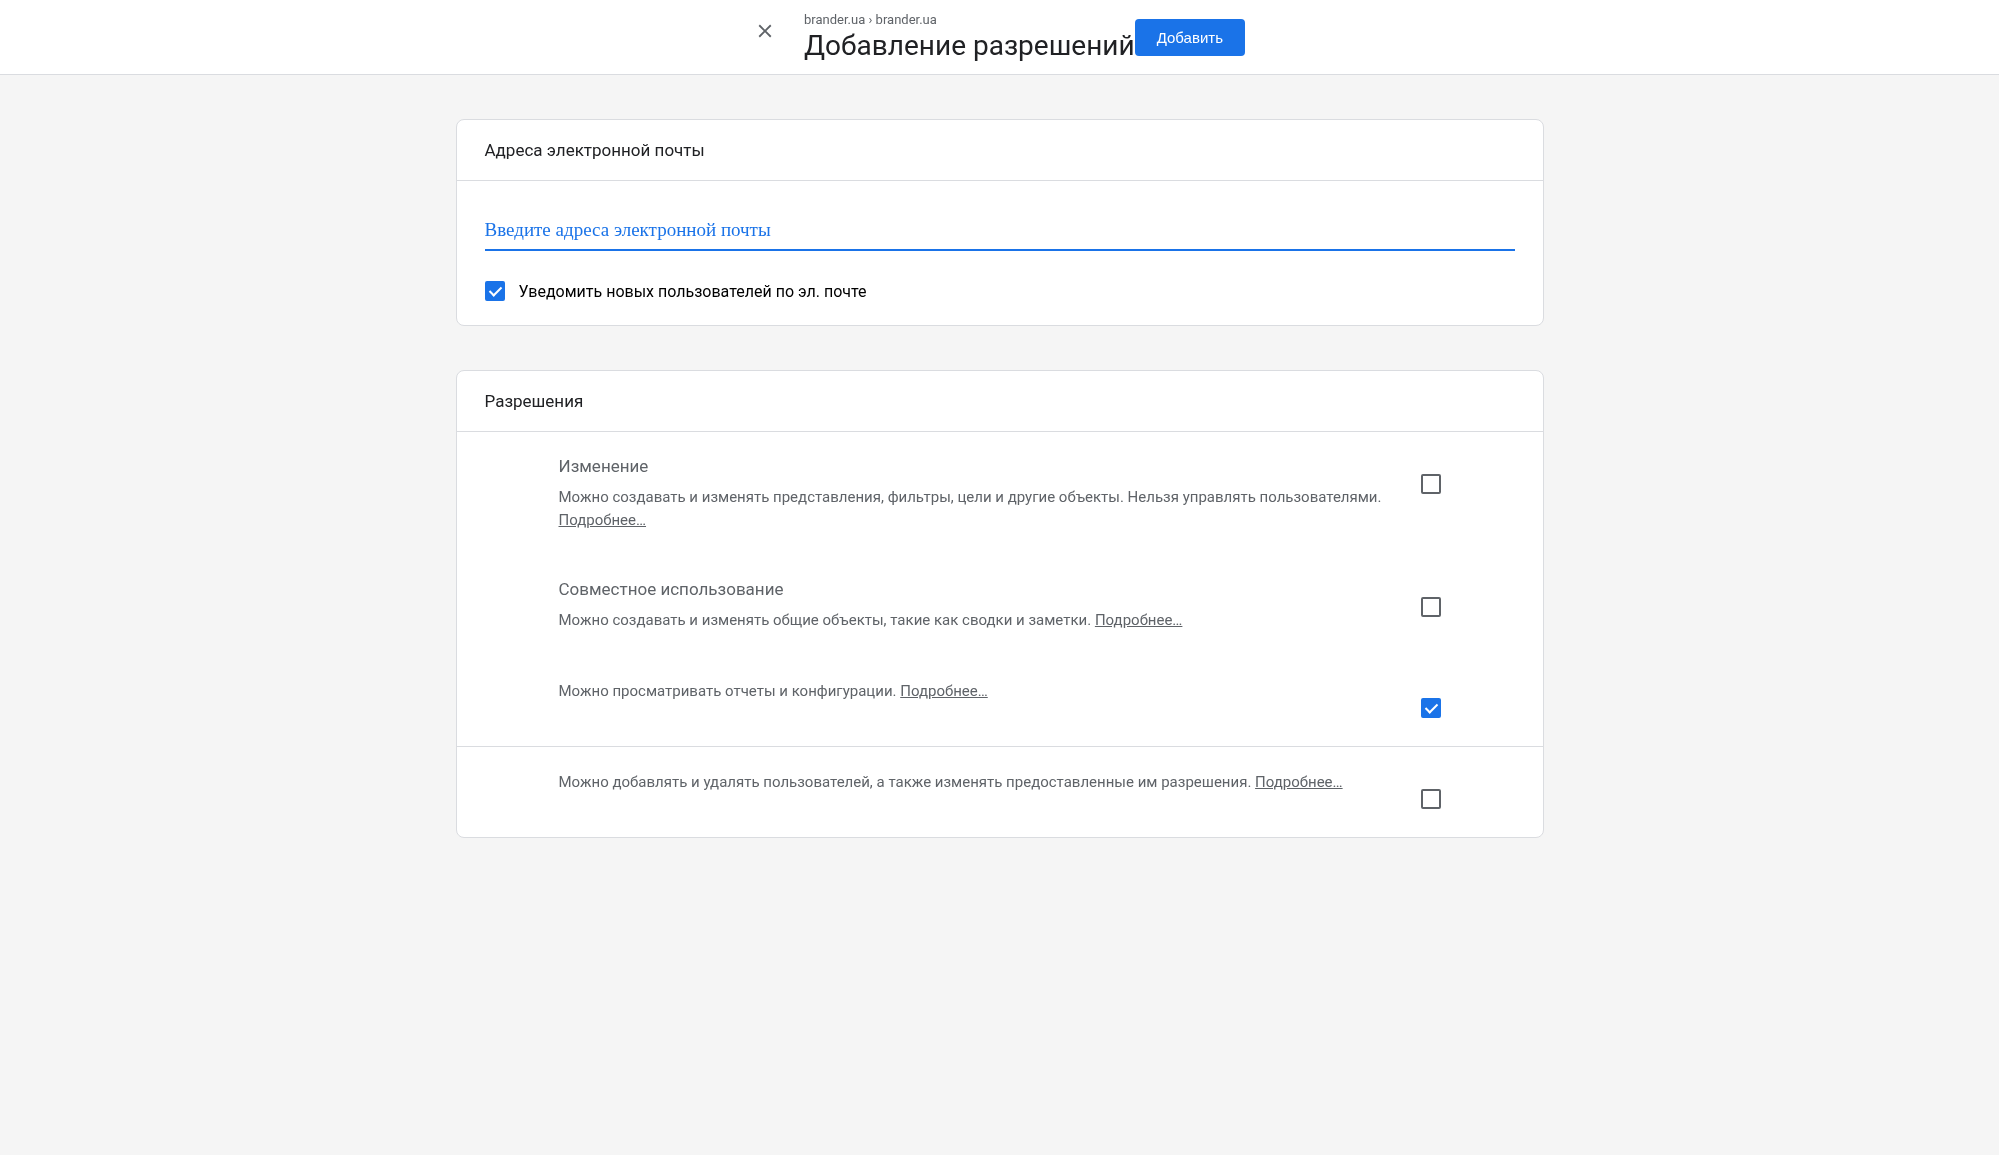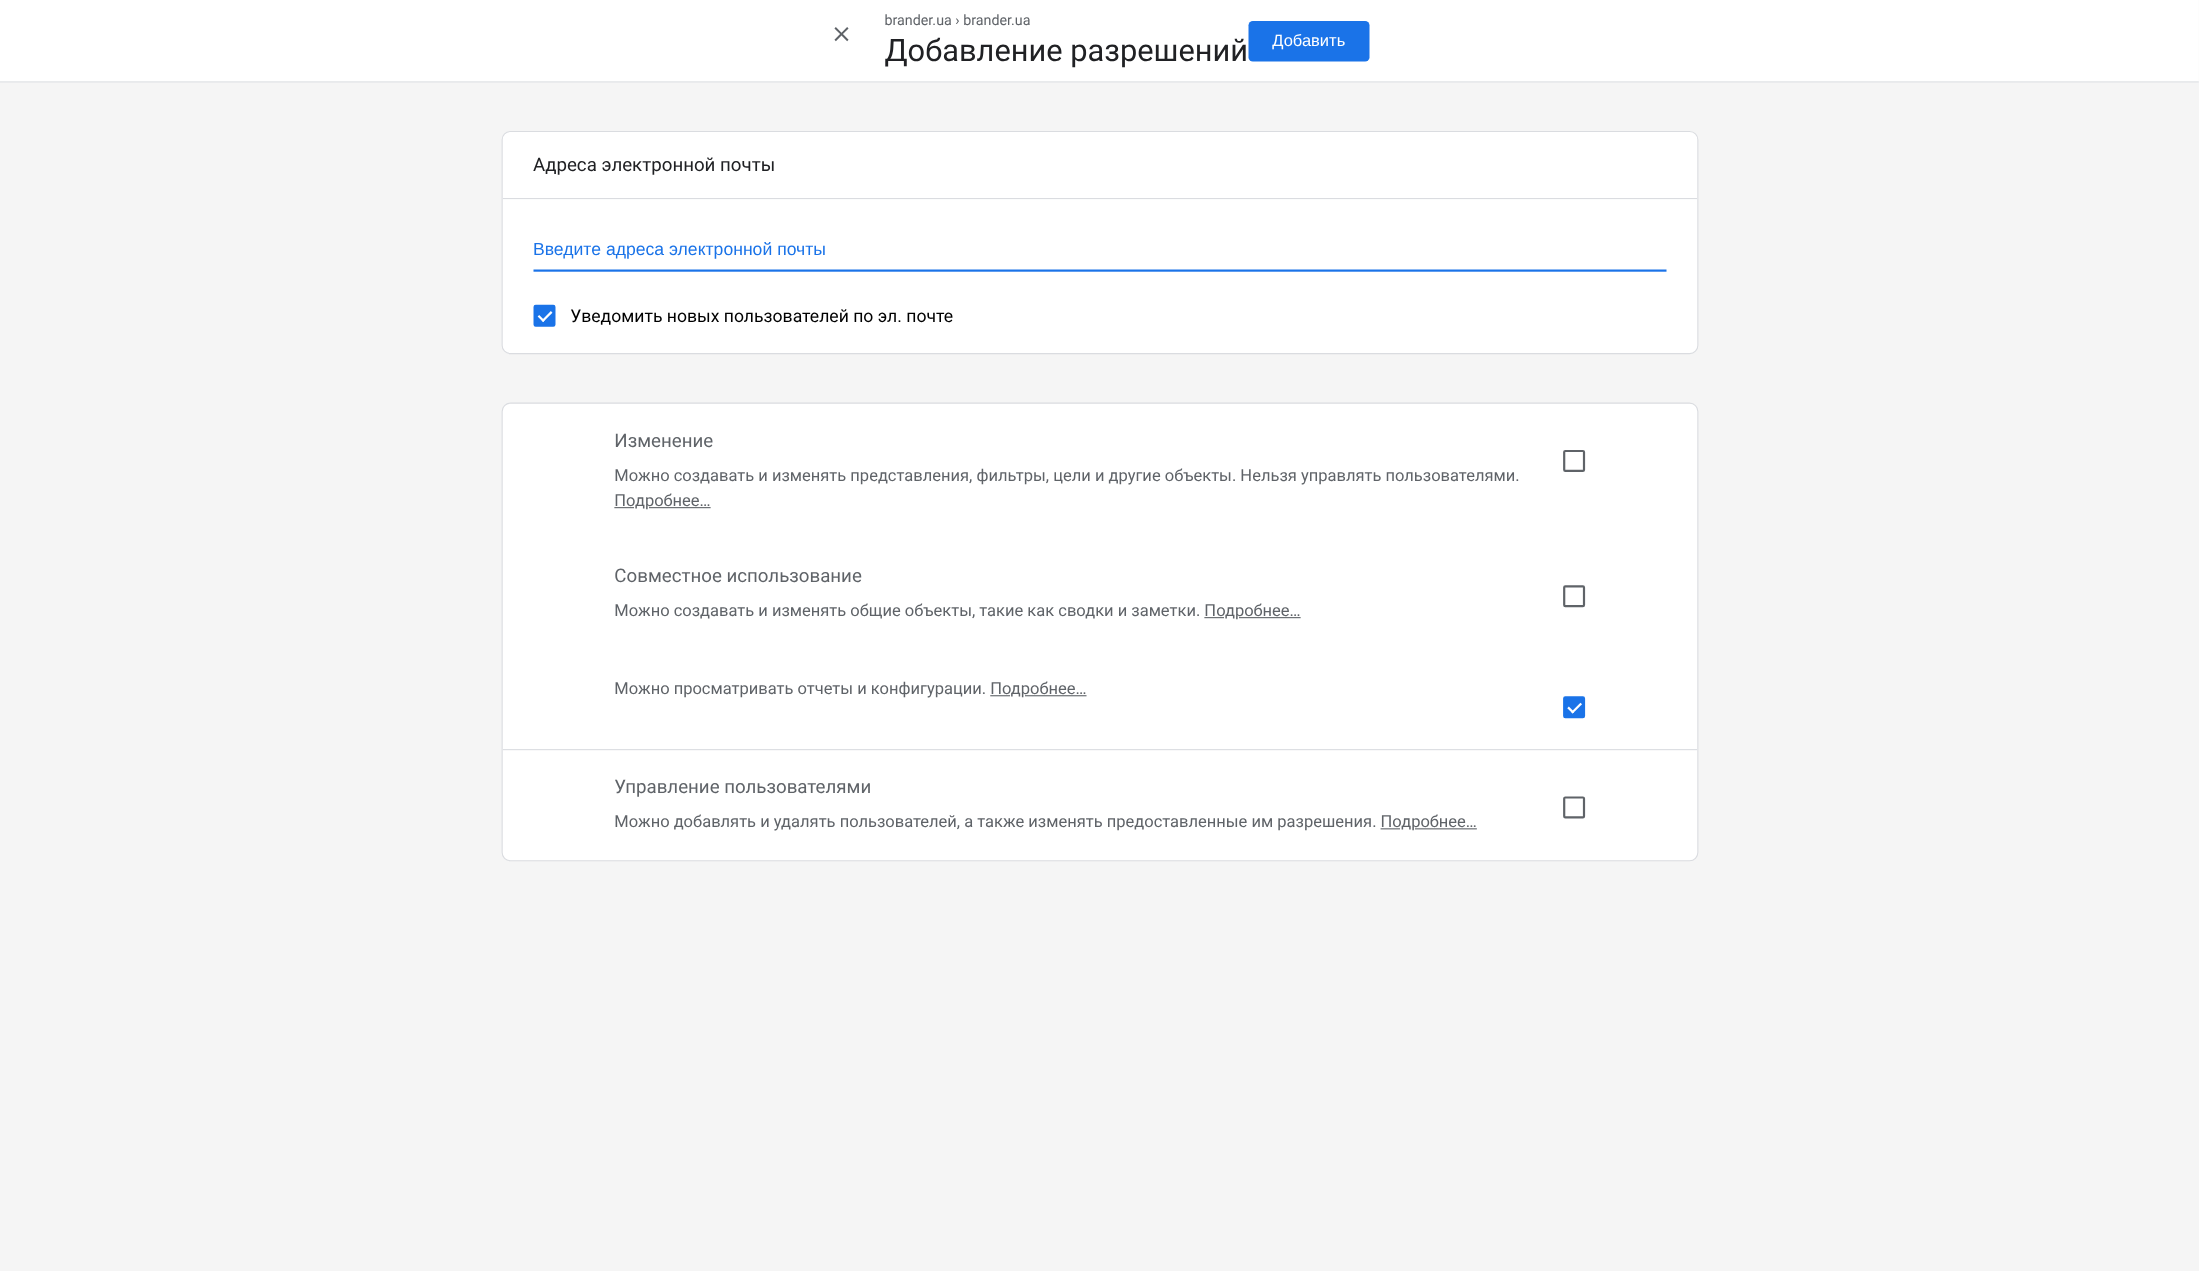--- a/index.html
+++ b/index.html
@@ -77,26 +77,26 @@
       font-size: 17px;
       color: #202124;
     }
     .card-body {
       padding: 28px 28px 24px;
     }
     .email-input {
       width: 100%;
       border: none;
       border-bottom: 2px solid #1a73e8;
-      font-size: 16px;
+      font-size: 19px;
       padding: 10px 0 8px;
       outline: none;
       color: #1a73e8;
       background: transparent;
-      font-family: Liberation Sans, sans-serif;
+      font-family: Liberation Serif, serif;
     }
     .email-input::placeholder {
       color: #1a73e8;
     }
     .notify-row {
       display: flex;
       align-items: center;
       gap: 14px;
       margin-top: 30px;
     }
@@ -195,20 +195,21 @@
     <div class="card-body">
       <input type="text" class="email-input" placeholder="Введите адреса электронной почты" style="">
       <div class="notify-row">
         <span class="checkbox checked"></span>
         <span class="notify-label">Уведомить новых пользователей по эл. почте</span>
       </div>
     </div>
   </div>
 
   <div class="card">
+    <div class="card-header">Разрешения</div>
     <div class="perm-body" id="perm-list">
         <div class="perm-item">
           <div class="perm-text">
             <div class="perm-title">Изменение</div>
             <div class="perm-desc">Можно создавать и изменять представления, фильтры, цели и другие объекты. Нельзя управлять пользователями. <span class="learn-more">Подробнее…</span></div>
           </div>
           <div class="perm-checkbox-wrap"><span class="checkbox"></span></div>
         </div>
         <div class="perm-item">
           <div class="perm-text">
@@ -218,21 +219,20 @@
           <div class="perm-checkbox-wrap"><span class="checkbox"></span></div>
         </div>
         <div class="perm-item with-border">
           <div class="perm-text">
             <div class="perm-desc">Можно просматривать отчеты и конфигурации. <span class="learn-more">Подробнее…</span></div>
           </div>
           <div class="perm-checkbox-wrap"><span class="checkbox checked"></span></div>
         </div>
         <div class="perm-item">
           <div class="perm-text">
-            <div class="perm-title">Управление пользователями</div>
             <div class="perm-desc">Можно добавлять и удалять пользователей, а также изменять предоставленные им разрешения. <span class="learn-more">Подробнее…</span></div>
           </div>
           <div class="perm-checkbox-wrap"><span class="checkbox"></span></div>
         </div>
       </div>
   </div>
 
 </div>
 
 </body></html>

